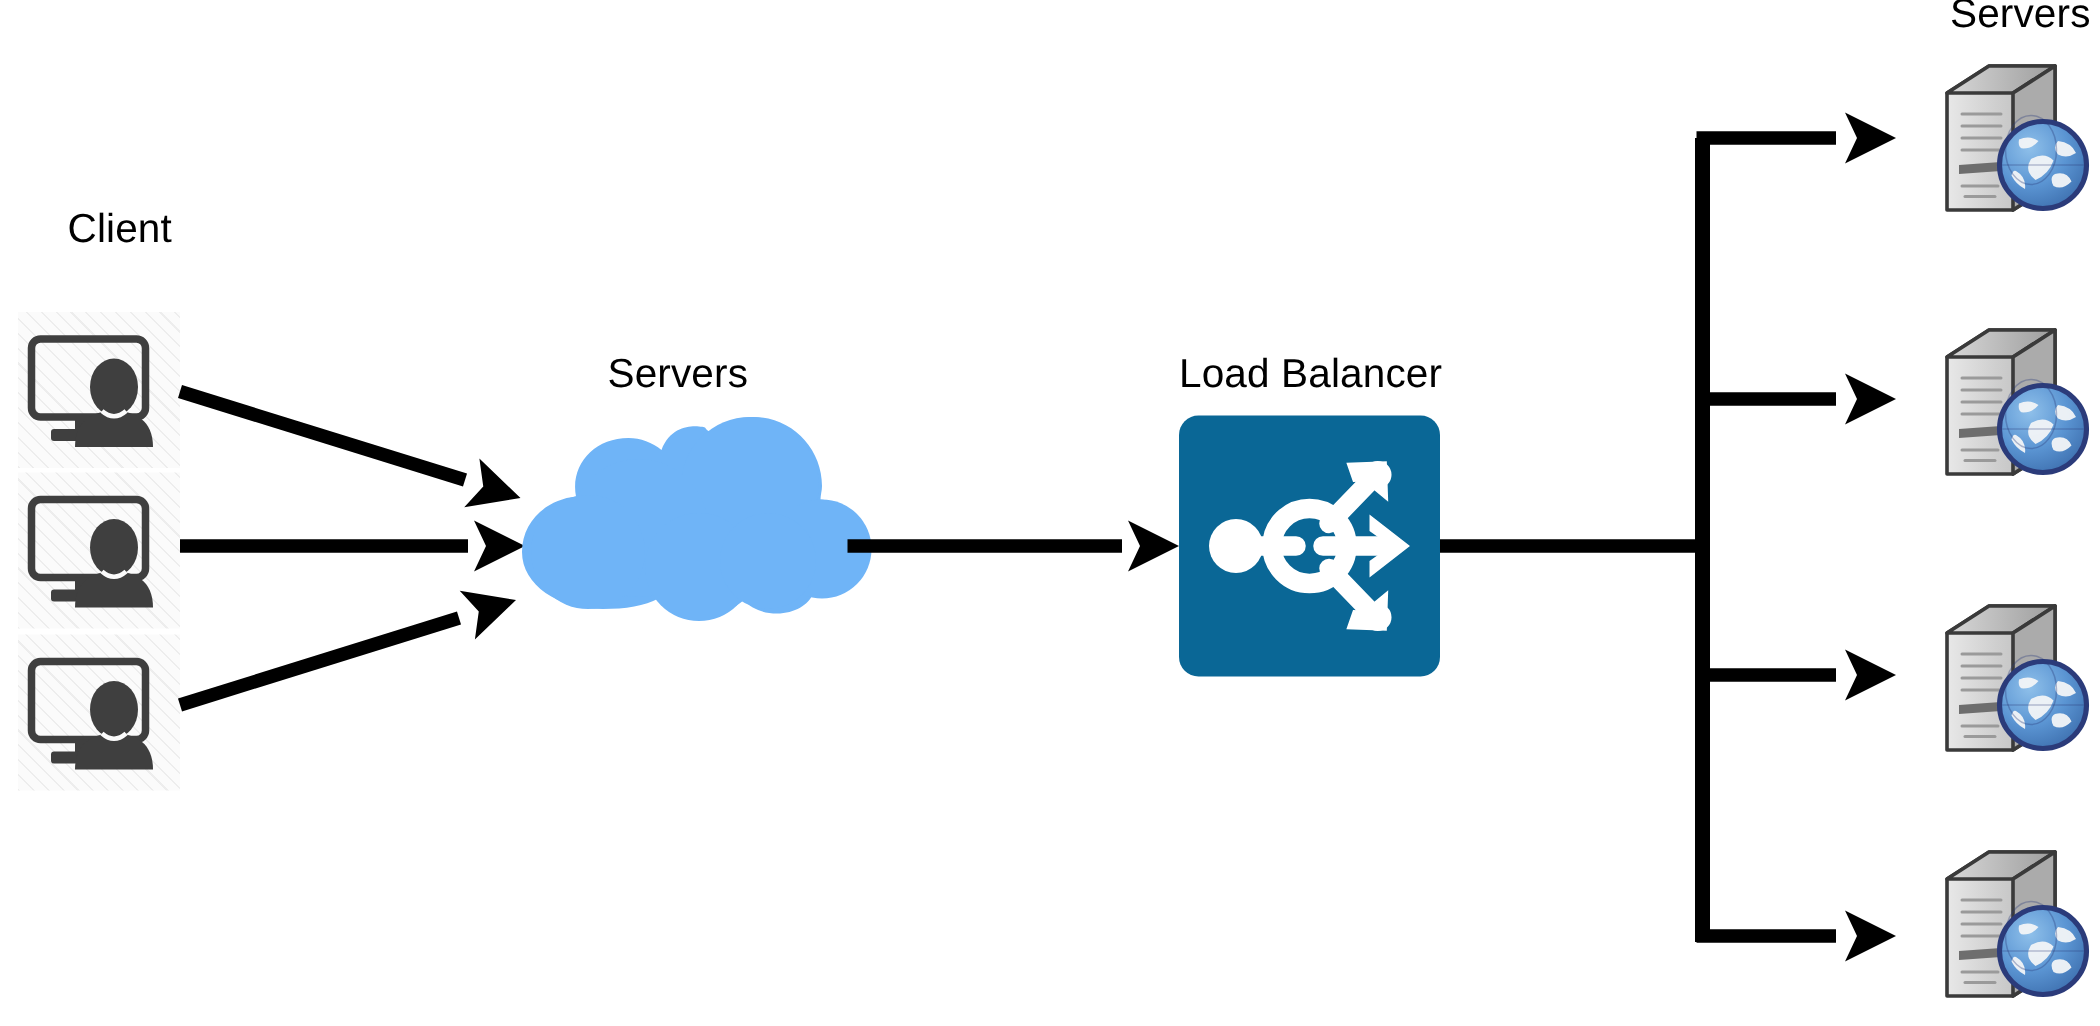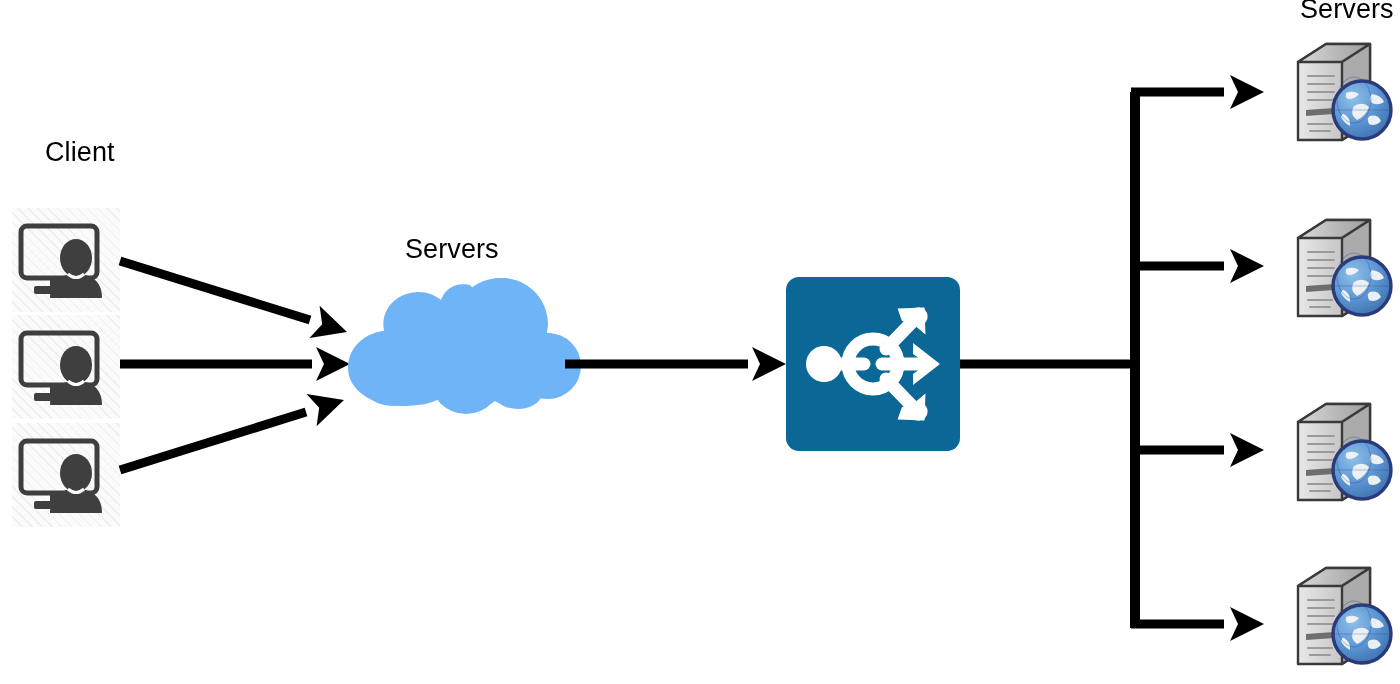--- a/index.html
+++ b/index.html
@@ -335,15 +335,16 @@
           M60 78 q7 4 6 12 q-6 -3 -9 -9 q1 -4 3 -3 Z
           M86 80 q8 -2 11 5 q-6 6 -12 3 q-3 -6 1 -8 Z"></path>
         <ellipse cx="70" cy="64" rx="17" ry="23" fill="none" stroke="#2b3b7a" stroke-width="1" opacity="0.35"></ellipse>
         <path d="M50 74 h56" stroke="#2b3b7a" stroke-width="1" opacity="0.3"></path>
       </g>
     </svg>
   </div>
 
   <div class="lbl" id="lbl-client">Client</div>
   <div class="lbl" id="lbl-internet">Servers</div>
+  <div class="lbl" id="lbl-lb">Load Balancer</div>
   <div class="lbl" id="lbl-servers">Servers</div>
 
 </div>
 
 </body></html>

